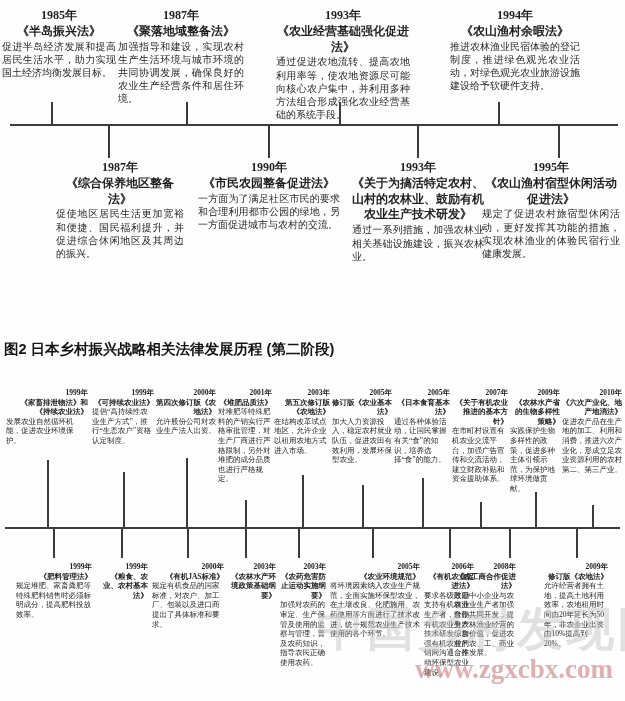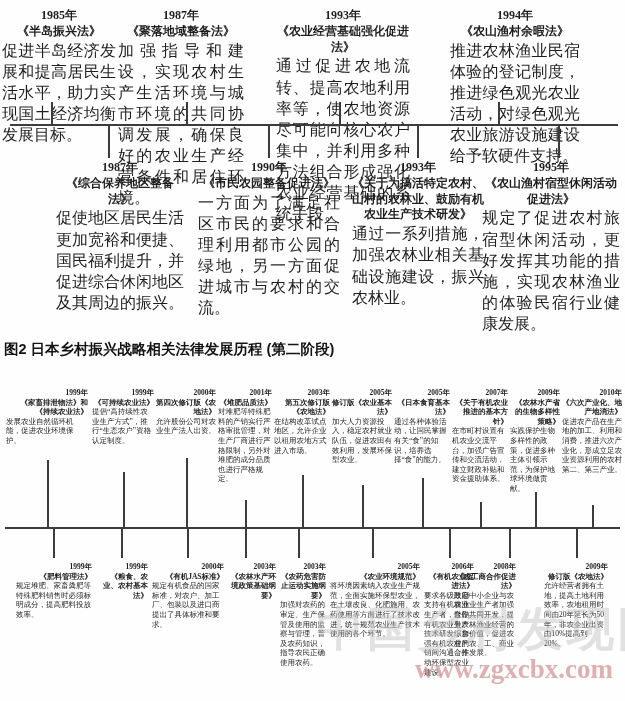--- a/index.html
+++ b/index.html
@@ -1,20 +1,20 @@
 <!DOCTYPE html>
 <html><head>
 <meta charset="utf-8">
 <style>
   html,body{margin:0;padding:0;background:#ffffff;}
   .canvas{position:relative;width:625px;height:701px;background:#fefefe;overflow:hidden;
           font-family:"Liberation Serif","DejaVu Serif",serif;color:#1f1f1f;}
   .blk{position:absolute;}
   .t1 .yr,.t1 .ti{font-weight:bold;text-align:center;font-size:12px;line-height:1.32;}
-  .t1 .bd{font-size:16px;line-height:1.32;text-align:justify;}
+  .t1 .bd{font-size:10px;line-height:1.32;text-align:justify;}
   .t2 .yr,.t2 .ti{font-weight:bold;text-align:right;font-size:7.5px;line-height:1.28;}
   .t2 .bd{font-size:7.5px;line-height:1.28;text-align:left;}
   .h{position:absolute;height:2px;background:#3c3c3c;}
   .v{position:absolute;width:2px;background:#3c3c3c;}
   .caption{position:absolute;left:4px;top:340px;font-family:"Liberation Sans","DejaVu Sans",sans-serif;
            font-weight:bold;font-size:14.5px;color:#141414;white-space:nowrap;}
   .wm-name{position:absolute;right:-42px;top:598px;font-size:47px;font-weight:bold;letter-spacing:3px;
            color:rgba(190,190,190,0.45);font-family:"Liberation Sans","DejaVu Sans",sans-serif;white-space:nowrap;}
   .wm-url{position:absolute;right:12px;top:654px;font-size:27px;font-weight:bold;
           color:rgba(204,128,128,0.62);font-family:"Liberation Serif","DejaVu Serif",serif;white-space:nowrap;text-align:right;}

